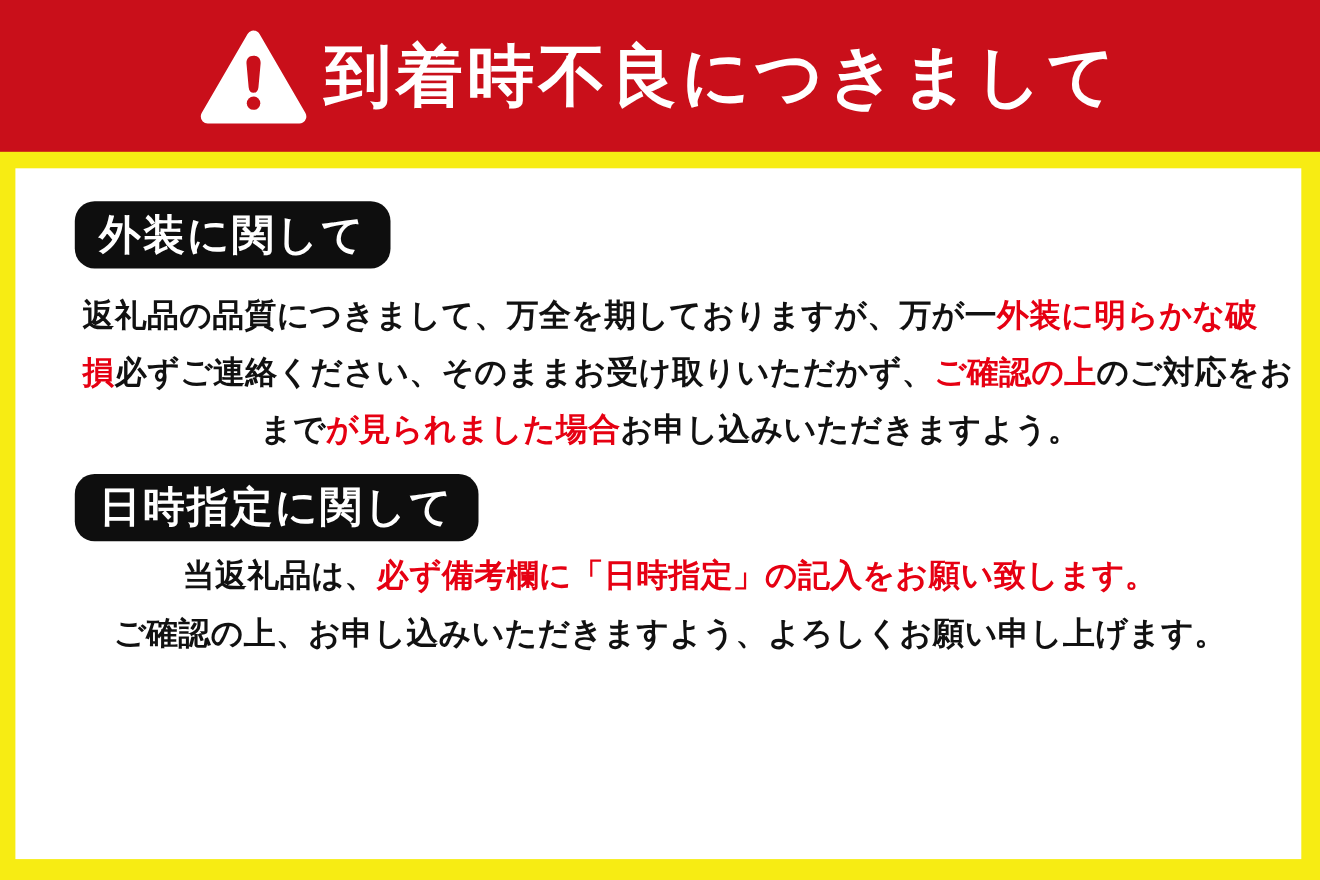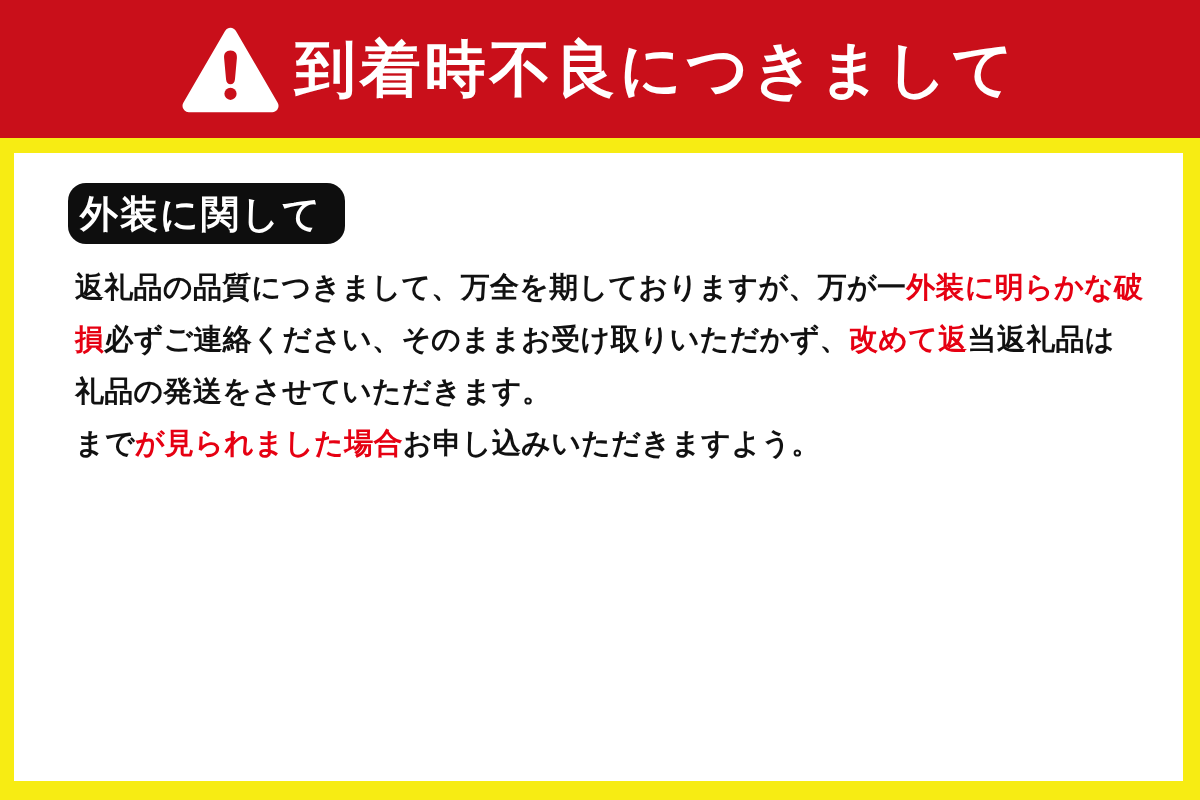--- a/index.html
+++ b/index.html
@@ -38,34 +38,35 @@
   
   .badge-row { line-height: 0; }
   .badge {
     display: inline-block;
     background: #0e0e0e;
     color: #ffffff;
     font-size: 38px;
     font-weight: 900;
     letter-spacing: 2px;
     line-height: 1;
-    padding: 12px 22px 11px 12px;
+    padding: 12px 22px 11px 22px;
     border-radius: 18px;
     white-space: nowrap;
   }
   .badge-row-1 { margin-bottom: 17px; }
   .badge-row-2 { margin-top: 14px; margin-bottom: 6px; }
   
   .text-block { padding-left: 7px; }
   .text-line {
     height: 52px; line-height: 52px;
     font-size: 29px; font-weight: 700;
     color: #111111;
     white-space: nowrap;
     letter-spacing: 0.3px;
+    text-align: center;
   }
   .text-line .red { color: #e60012; }
 </style>
 </head>
 <body>
 
 <div>
 
   <header class="banner">
     <span class="warn-icon">
@@ -79,22 +80,30 @@
   </header>
 
   <main class="card">
 
     <section>
       <div class="badge-row badge-row-1">
         <span class="badge">外装に関して</span>
       </div>
       <div class="text-block">
         <div class="text-line"><span>返礼品の品質につきまして、万全を期しておりますが、万が一</span><span class="red">外装に明らかな破</span></div>
-        <div class="text-line"><span class="red">損</span><span>必ずご連絡ください、そのままお受け取りいただかず、</span><span class="red">改めて返</span><span>当返礼品は</span></div>
-        <div class="text-line"><span>礼品の発送をさせていただきます。</span></div>
+        <div class="text-line"><span class="red">損</span><span>必ずご連絡ください、そのままお受け取りいただかず、</span><span class="red">ご確認の上</span><span>のご対応をお</span></div>
         <div class="text-line"><span>まで</span><span class="red">が見られました場合</span><span>お申し込みいただきますよう。</span></div>
       </div>
     </section>
 
+    <section>
+      <div class="badge-row badge-row-2">
+        <span class="badge">日時指定に関して</span>
+      </div>
+      <div class="text-block">
+        <div class="text-line"><span>当返礼品は、</span><span class="red">必ず備考欄に「日時指定」の記入をお願い致します。</span></div>
+        <div class="text-line"><span>ご確認の上、お申し込みいただきますよう、よろしくお願い申し上げます。</span></div>
+      </div>
+    </section>
 
   </main>
 
 </div>
 
 </body></html>

